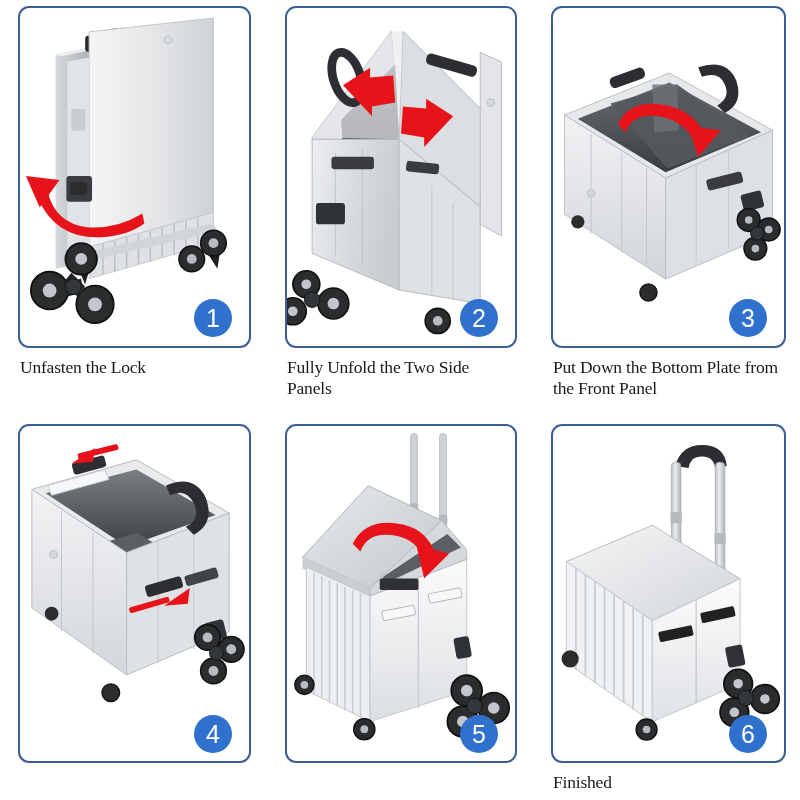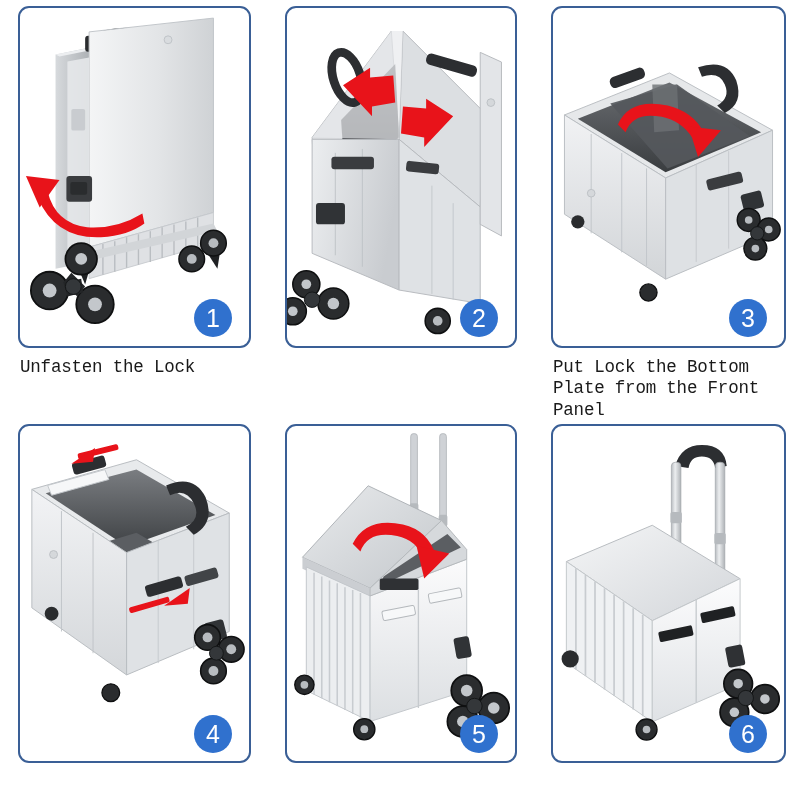--- a/index.html
+++ b/index.html
@@ -43,21 +43,21 @@
     overflow: hidden;
   }
   .row2 .panel { height: 339px; }
 
   .caption {
     margin: 9px 2px 0 2px;
     font-size: 17.5px;
     line-height: 1.22;
     color: #1a1a1a;
     letter-spacing: -0.2px;
-    font-family: Liberation Mono, monospace;
+    font-family: Liberation Serif, serif;
   }
 
   .badge {
     position: absolute;
     right: 17px;
     bottom: 9px;
     width: 38px;
     height: 38px;
     border-radius: 50%;
     background: #3071ce;
@@ -224,20 +224,21 @@
             <circle cx="6" cy="308" r="14" fill="#2a2c2e" stroke="#0f1011" stroke-width="1.6"></circle>
             <circle cx="6" cy="308" r="5" fill="#c3c7cb"></circle>
             <circle cx="26" cy="296" r="8" fill="#34373a" stroke="#141617"></circle>
             <circle cx="156" cy="318" r="13" fill="#2a2c2e" stroke="#0f1011" stroke-width="1.6"></circle>
             <circle cx="156" cy="318" r="5" fill="#b8bcc0"></circle>
           </g>
         </svg>
       </div>
       <div class="badge">2</div>
     </div>
+    <div class="caption">Fully Unfold the Two Side Panels</div>
   </div>
 
   <div class="cell c3 row1">
     <div class="panel">
       <div class="scene">
         <svg viewBox="0 0 242 338" preserveAspectRatio="xMidYMid meet">
           <defs>
             <linearGradient id="g3a" x1="0" y1="0" x2="0" y2="1">
               <stop offset="0" stop-color="#f1f2f4"></stop>
                 <stop offset="1" stop-color="#d2d5d8"></stop>
@@ -287,21 +288,21 @@
             <circle cx="226" cy="224" r="12" fill="#2a2c2e" stroke="#0f1011" stroke-width="1.5"></circle>
             <circle cx="226" cy="224" r="4" fill="#b8bcc0"></circle>
             <circle cx="212" cy="244" r="12" fill="#2a2c2e" stroke="#0f1011" stroke-width="1.5"></circle>
             <circle cx="212" cy="244" r="4" fill="#b8bcc0"></circle>
             <circle cx="214" cy="228" r="7" fill="#34373a" stroke="#141617"></circle>
           </g>
         </svg>
       </div>
       <div class="badge">3</div>
     </div>
-    <div class="caption">Put Lock the Bottom Plate from the Front Panel</div>
+    <div class="caption">Put Down the Bottom Plate from the Front Panel</div>
   </div>
 
   <div class="cell c1 row2">
     <div class="panel">
       <div class="scene">
         <svg viewBox="0 0 232 335" preserveAspectRatio="xMidYMid meet">
           <defs>
             <linearGradient id="g4a" x1="0" y1="0" x2="0" y2="1">
               <stop offset="0" stop-color="#f2f3f5"></stop>
                 <stop offset="1" stop-color="#d4d7da"></stop>
@@ -493,15 +494,16 @@
             <circle cx="222" cy="278" r="15" fill="#2a2c2e" stroke="#0f1011" stroke-width="1.8"></circle>
             <circle cx="222" cy="278" r="5" fill="#c3c7cb"></circle>
             <circle cx="190" cy="292" r="15" fill="#2a2c2e" stroke="#0f1011" stroke-width="1.8"></circle>
             <circle cx="190" cy="292" r="5" fill="#c3c7cb"></circle>
             <circle cx="202" cy="277" r="8" fill="#34373a" stroke="#141617"></circle>
           </g>
         </svg>
       </div>
       <div class="badge">6</div>
     </div>
+    <div class="caption">Finished</div>
   </div>
 
 </div>
 
 </body></html>

